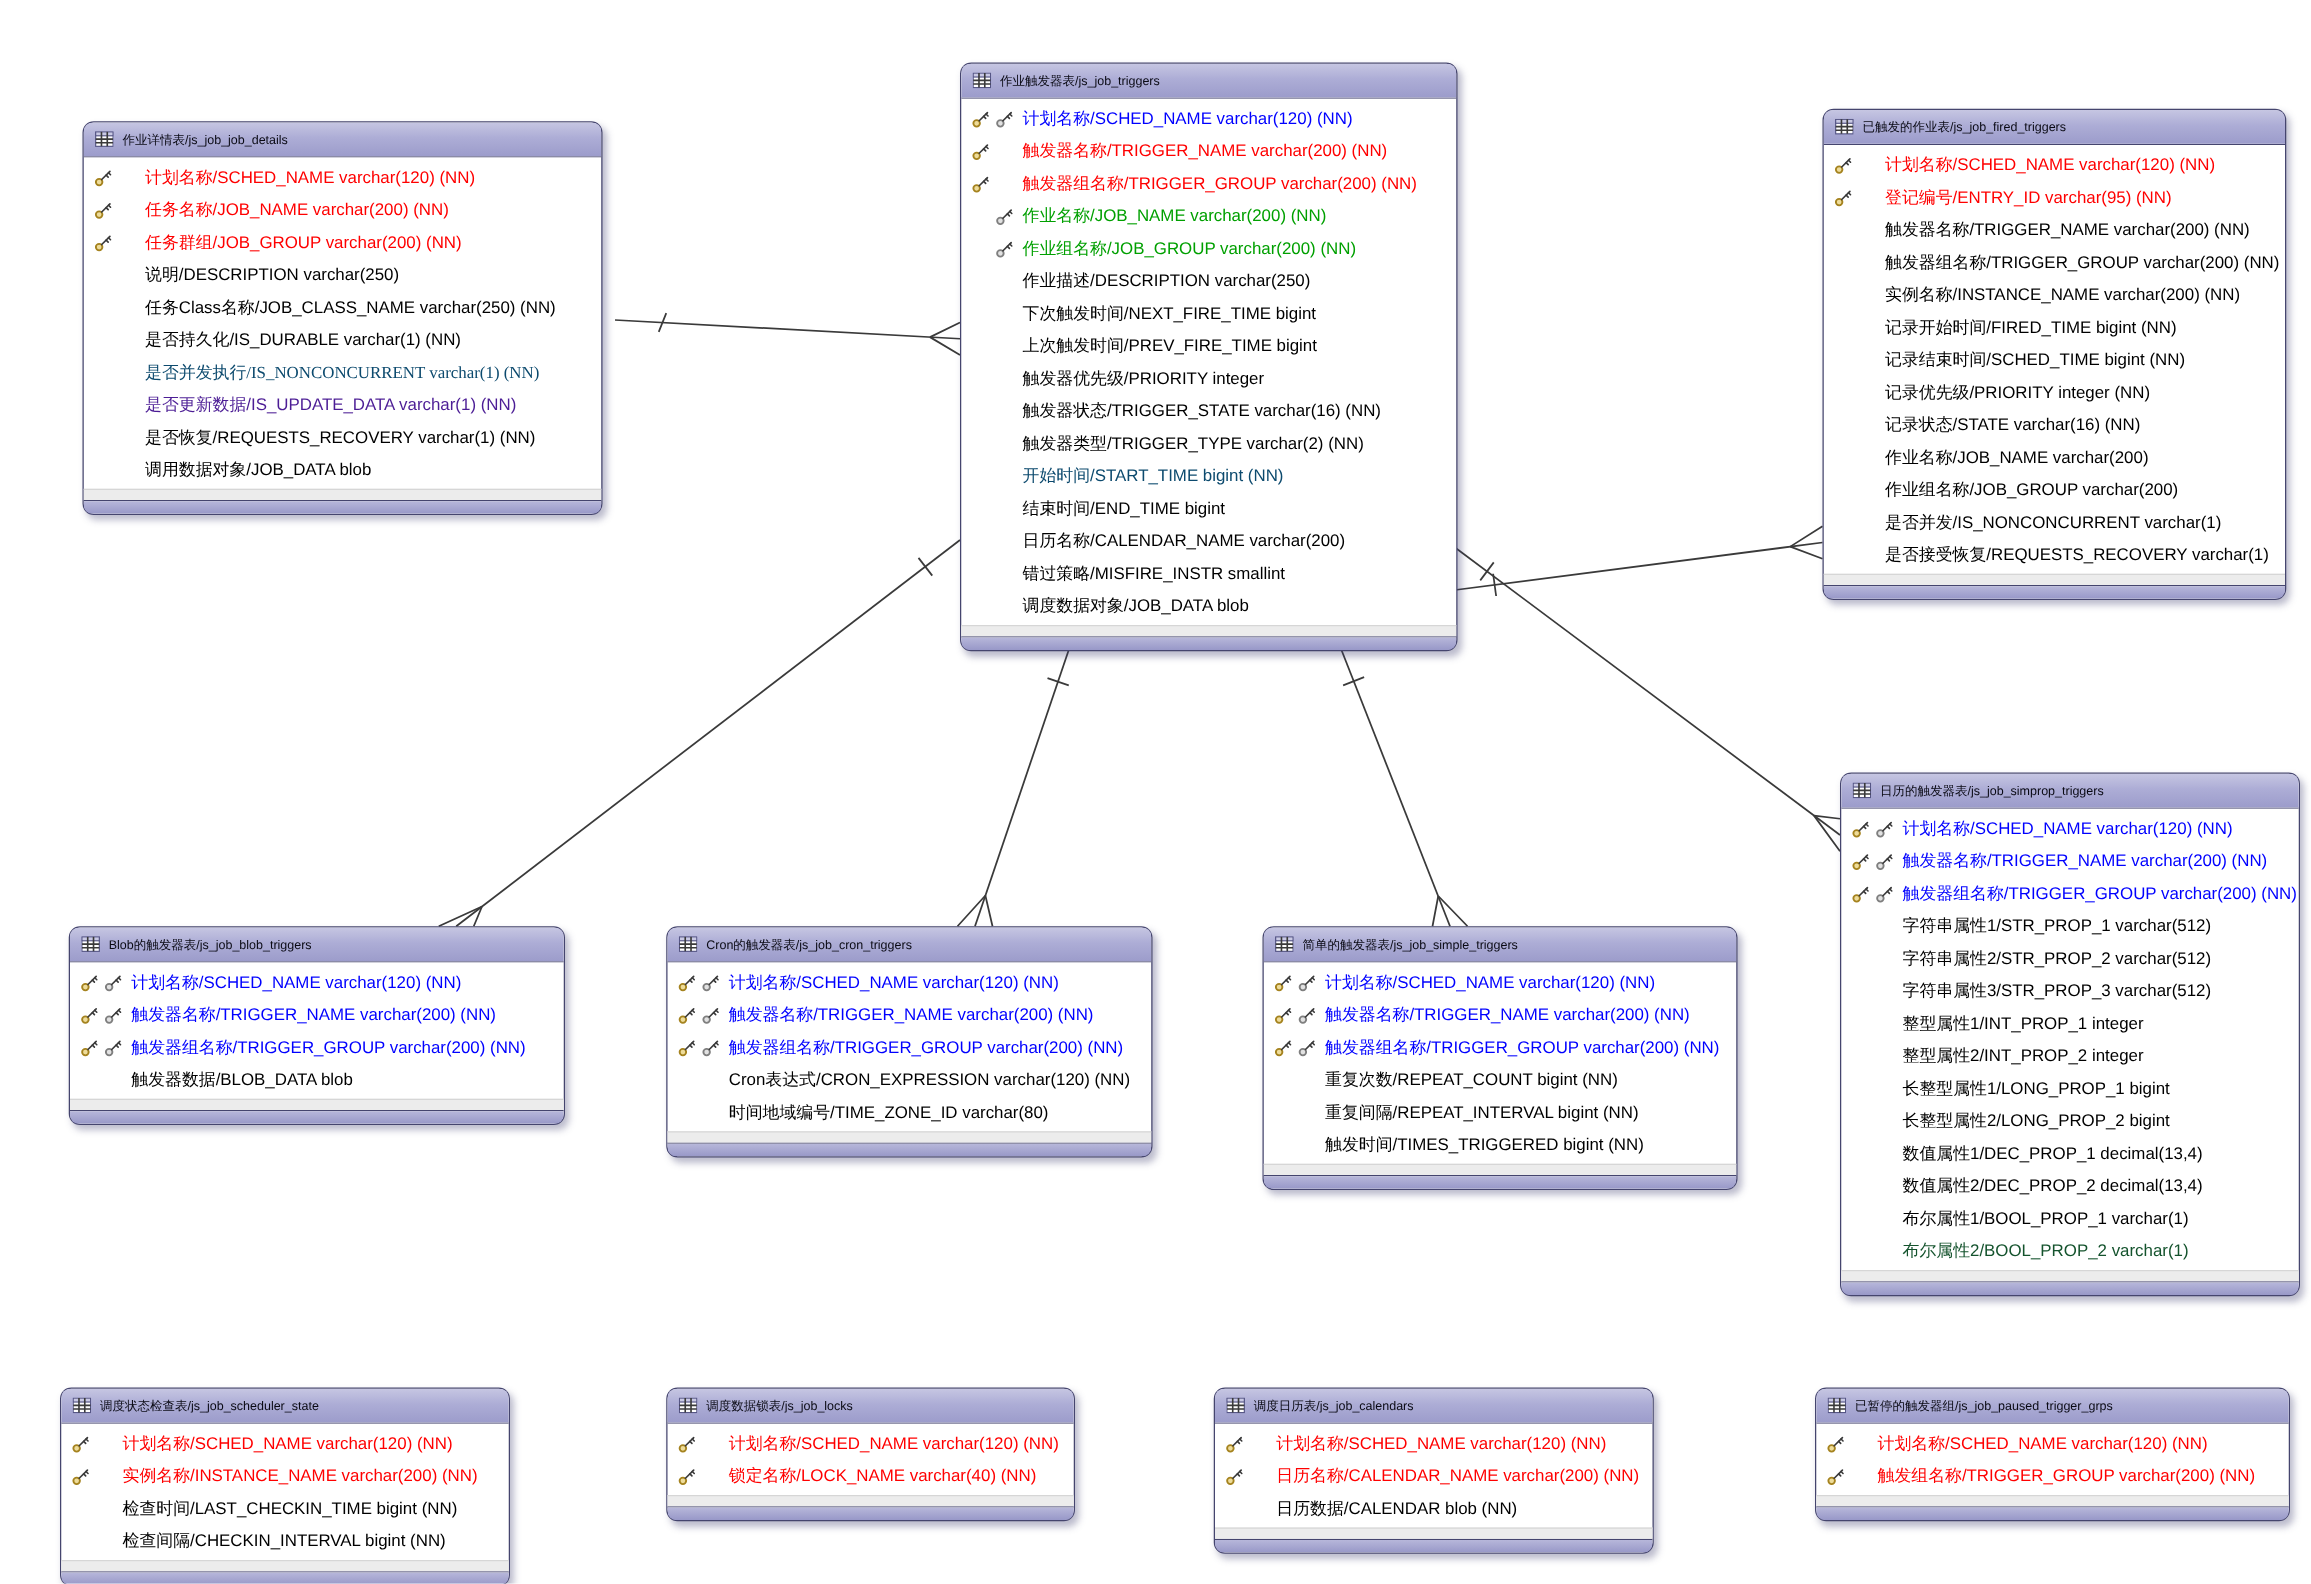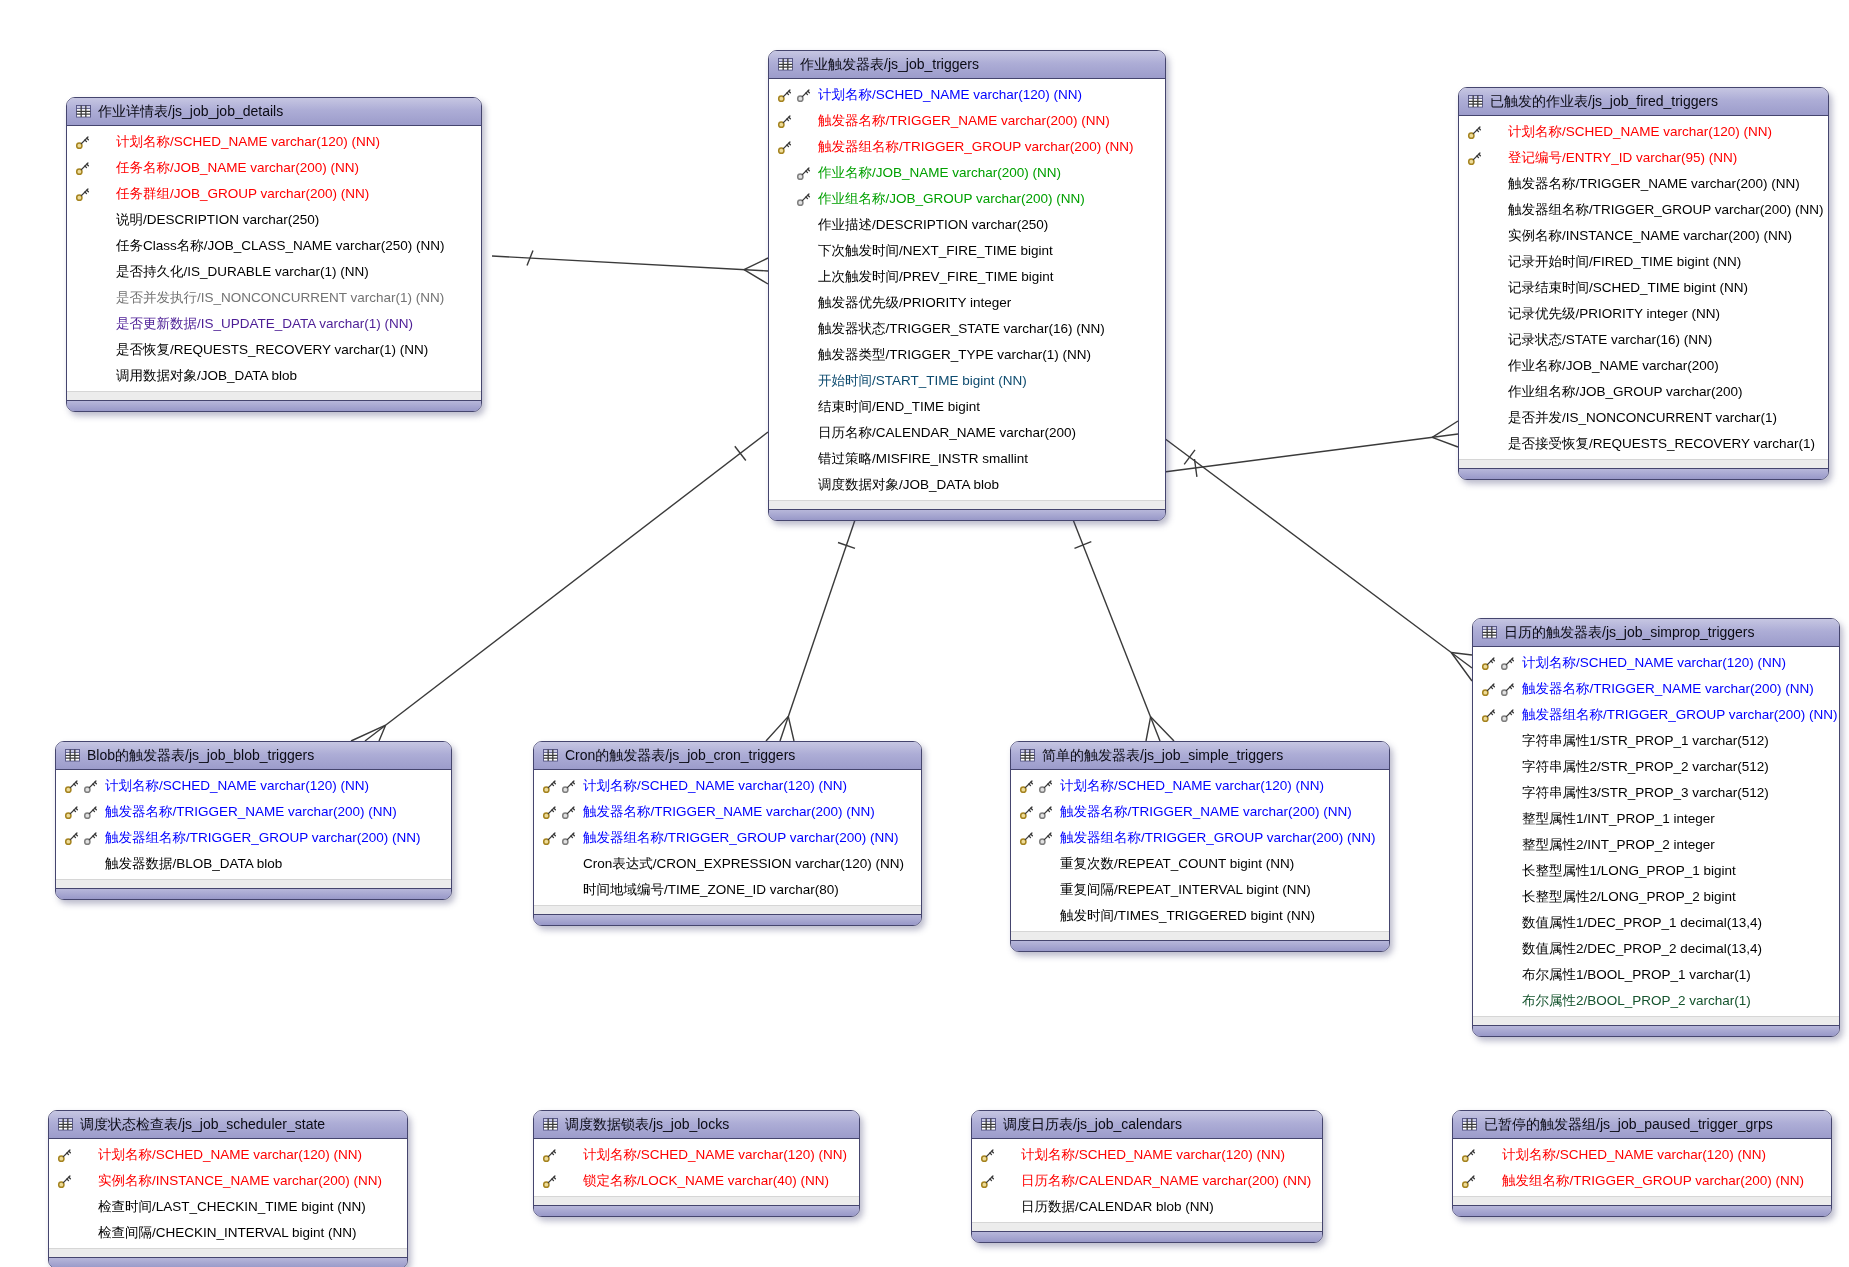--- a/index.html
+++ b/index.html
@@ -5,21 +5,21 @@
   html,body{margin:0;padding:0;background:#ffffff;}
   .canvas{position:relative;width:1849px;height:1267px;background:#ffffff;overflow:hidden;
           font-family:"Liberation Sans","DejaVu Sans",sans-serif;}
   .wires{position:absolute;left:0;top:0;z-index:0;}
   .wires path, .wires line{stroke:#3a3a3a;stroke-width:1.4;fill:none;}
   .tbl{position:absolute;z-index:1;background:#ffffff;border:1.5px solid #45456e;border-radius:9px;
        box-shadow:3px 4px 6px rgba(60,60,110,0.35);}
   .thead{height:27px;display:flex;align-items:center;gap:7px;padding:0 9px;
          background:linear-gradient(180deg,#c6c6e2 0%,#adadd6 45%,#9c9ccb 100%);
          border-bottom:1.2px solid #45456e;border-radius:7px 7px 0 0;}
-  .ttitle{font-size:14px;color:#0a0a14;white-space:nowrap;}
+  .ttitle{font-size:10px;color:#0a0a14;white-space:nowrap;}
   .tbody{padding:3px 6px 2px 6px;}
   .row{height:26px;display:flex;align-items:center;white-space:nowrap;}
   .kslot{width:19px;height:26px;display:flex;align-items:center;justify-content:center;flex:0 0 19px;}
   .ctext{font-size:13.5px;padding-left:5px;}
   .tgray{height:8px;background:#ececec;border-top:1px solid #d6d6d6;}
   .tbar{height:10px;background:linear-gradient(180deg,#b7b7da,#9898c8);border-radius:0 0 7px 7px;
         border-top:1px solid #45456e;}
 </style>
 </head>
 <body>
@@ -123,21 +123,21 @@
           <span class="ctext" style="color: rgb(0, 0, 0);">任务Class名称/JOB_CLASS_NAME varchar(250) (NN)</span>
         </div>
         <div class="row">
           <span class="kslot"></span>
           <span class="kslot"></span>
           <span class="ctext" style="color: rgb(0, 0, 0); text-align: center;">是否持久化/IS_DURABLE varchar(1) (NN)</span>
         </div>
         <div class="row">
           <span class="kslot"></span>
           <span class="kslot"></span>
-          <span class="ctext" style="color: #737373;">是否并发执行/IS_NONCONCURRENT varchar(1) (NN)</span>
+          <span class="ctext" style="color: #0c4a6e; font-family: Liberation Serif, serif;">是否并发执行/IS_NONCONCURRENT varchar(1) (NN)</span>
         </div>
         <div class="row">
           <span class="kslot"></span>
           <span class="kslot"></span>
           <span class="ctext" style="color: #4c1d95;">是否更新数据/IS_UPDATE_DATA varchar(1) (NN)</span>
         </div>
         <div class="row">
           <span class="kslot"></span>
           <span class="kslot"></span>
           <span class="ctext" style="color: rgb(0, 0, 0);">是否恢复/REQUESTS_RECOVERY varchar(1) (NN)</span>
@@ -230,21 +230,21 @@
           <span class="ctext" style="color: rgb(0, 0, 0);">触发器优先级/PRIORITY integer</span>
         </div>
         <div class="row">
           <span class="kslot"></span>
           <span class="kslot"></span>
           <span class="ctext" style="color: rgb(0, 0, 0);">触发器状态/TRIGGER_STATE varchar(16) (NN)</span>
         </div>
         <div class="row">
           <span class="kslot"></span>
           <span class="kslot"></span>
-          <span class="ctext" style="color: rgb(0, 0, 0);">触发器类型/TRIGGER_TYPE varchar(1) (NN)</span>
+          <span class="ctext" style="color: rgb(0, 0, 0);">触发器类型/TRIGGER_TYPE varchar(2) (NN)</span>
         </div>
         <div class="row">
           <span class="kslot"></span>
           <span class="kslot"></span>
           <span class="ctext" style="color: #0c4a6e;">开始时间/START_TIME bigint (NN)</span>
         </div>
         <div class="row">
           <span class="kslot"></span>
           <span class="kslot"></span>
           <span class="ctext" style="color: rgb(0, 0, 0);">结束时间/END_TIME bigint</span>

